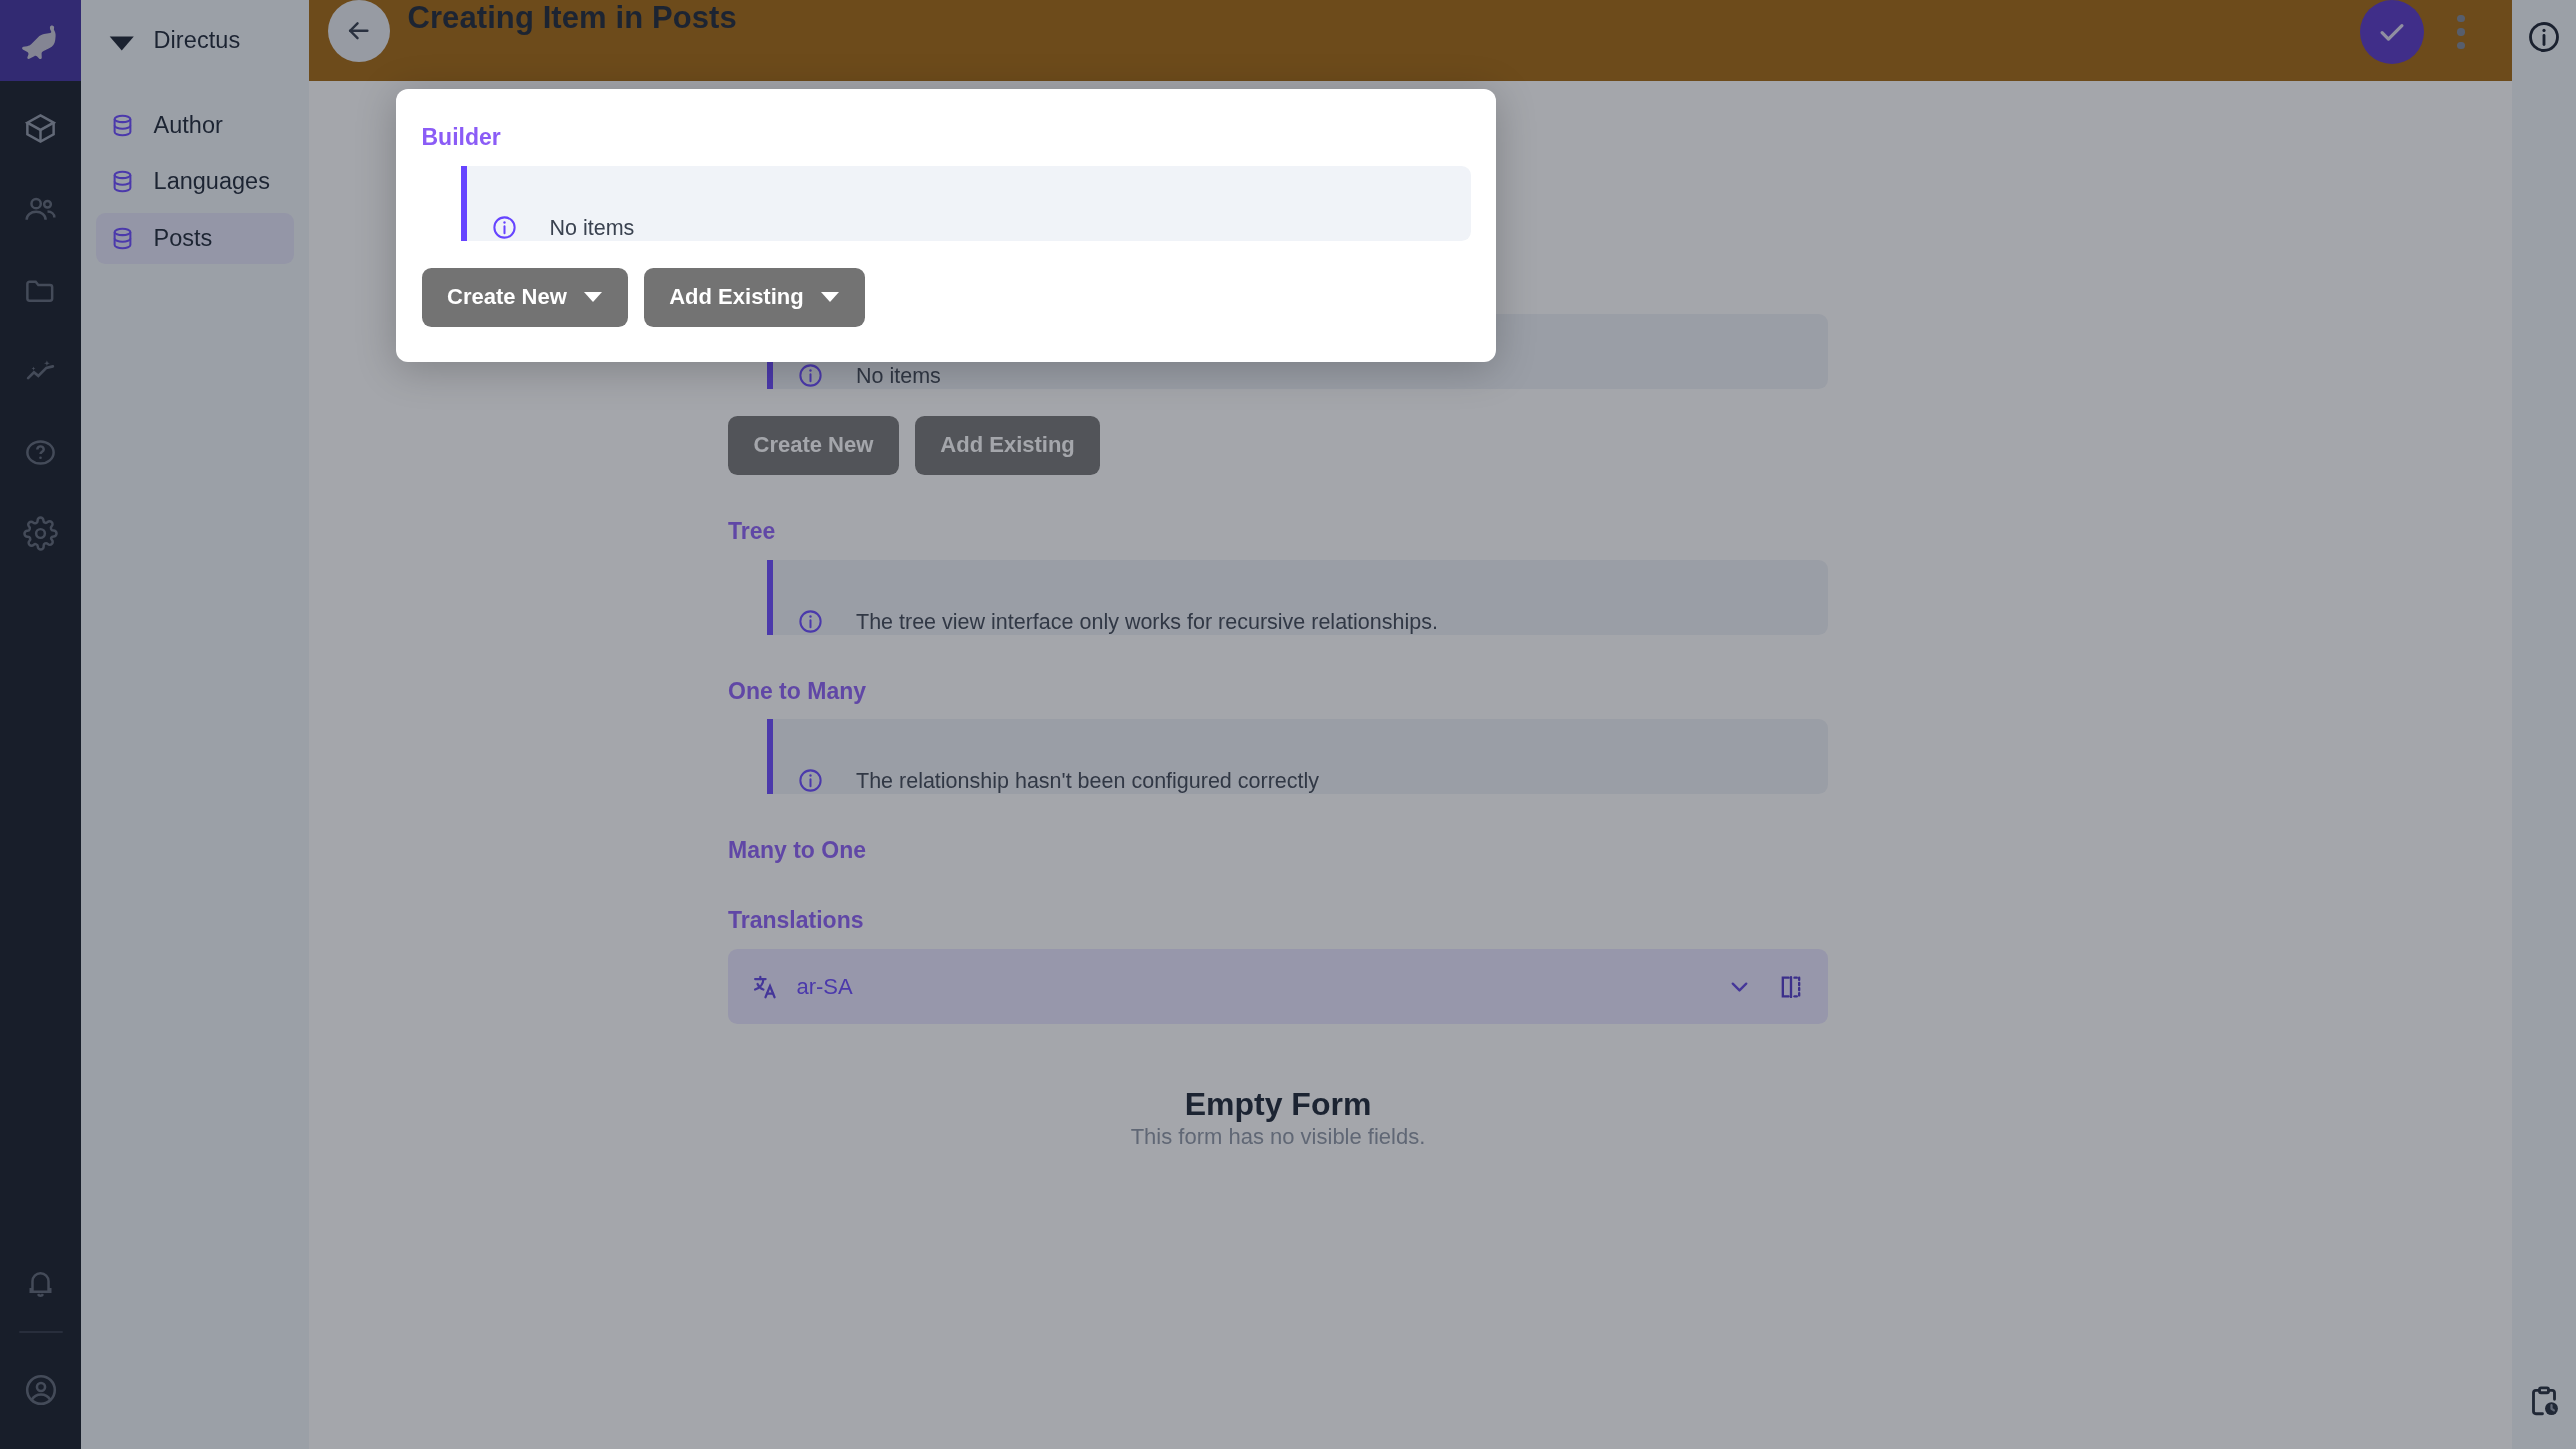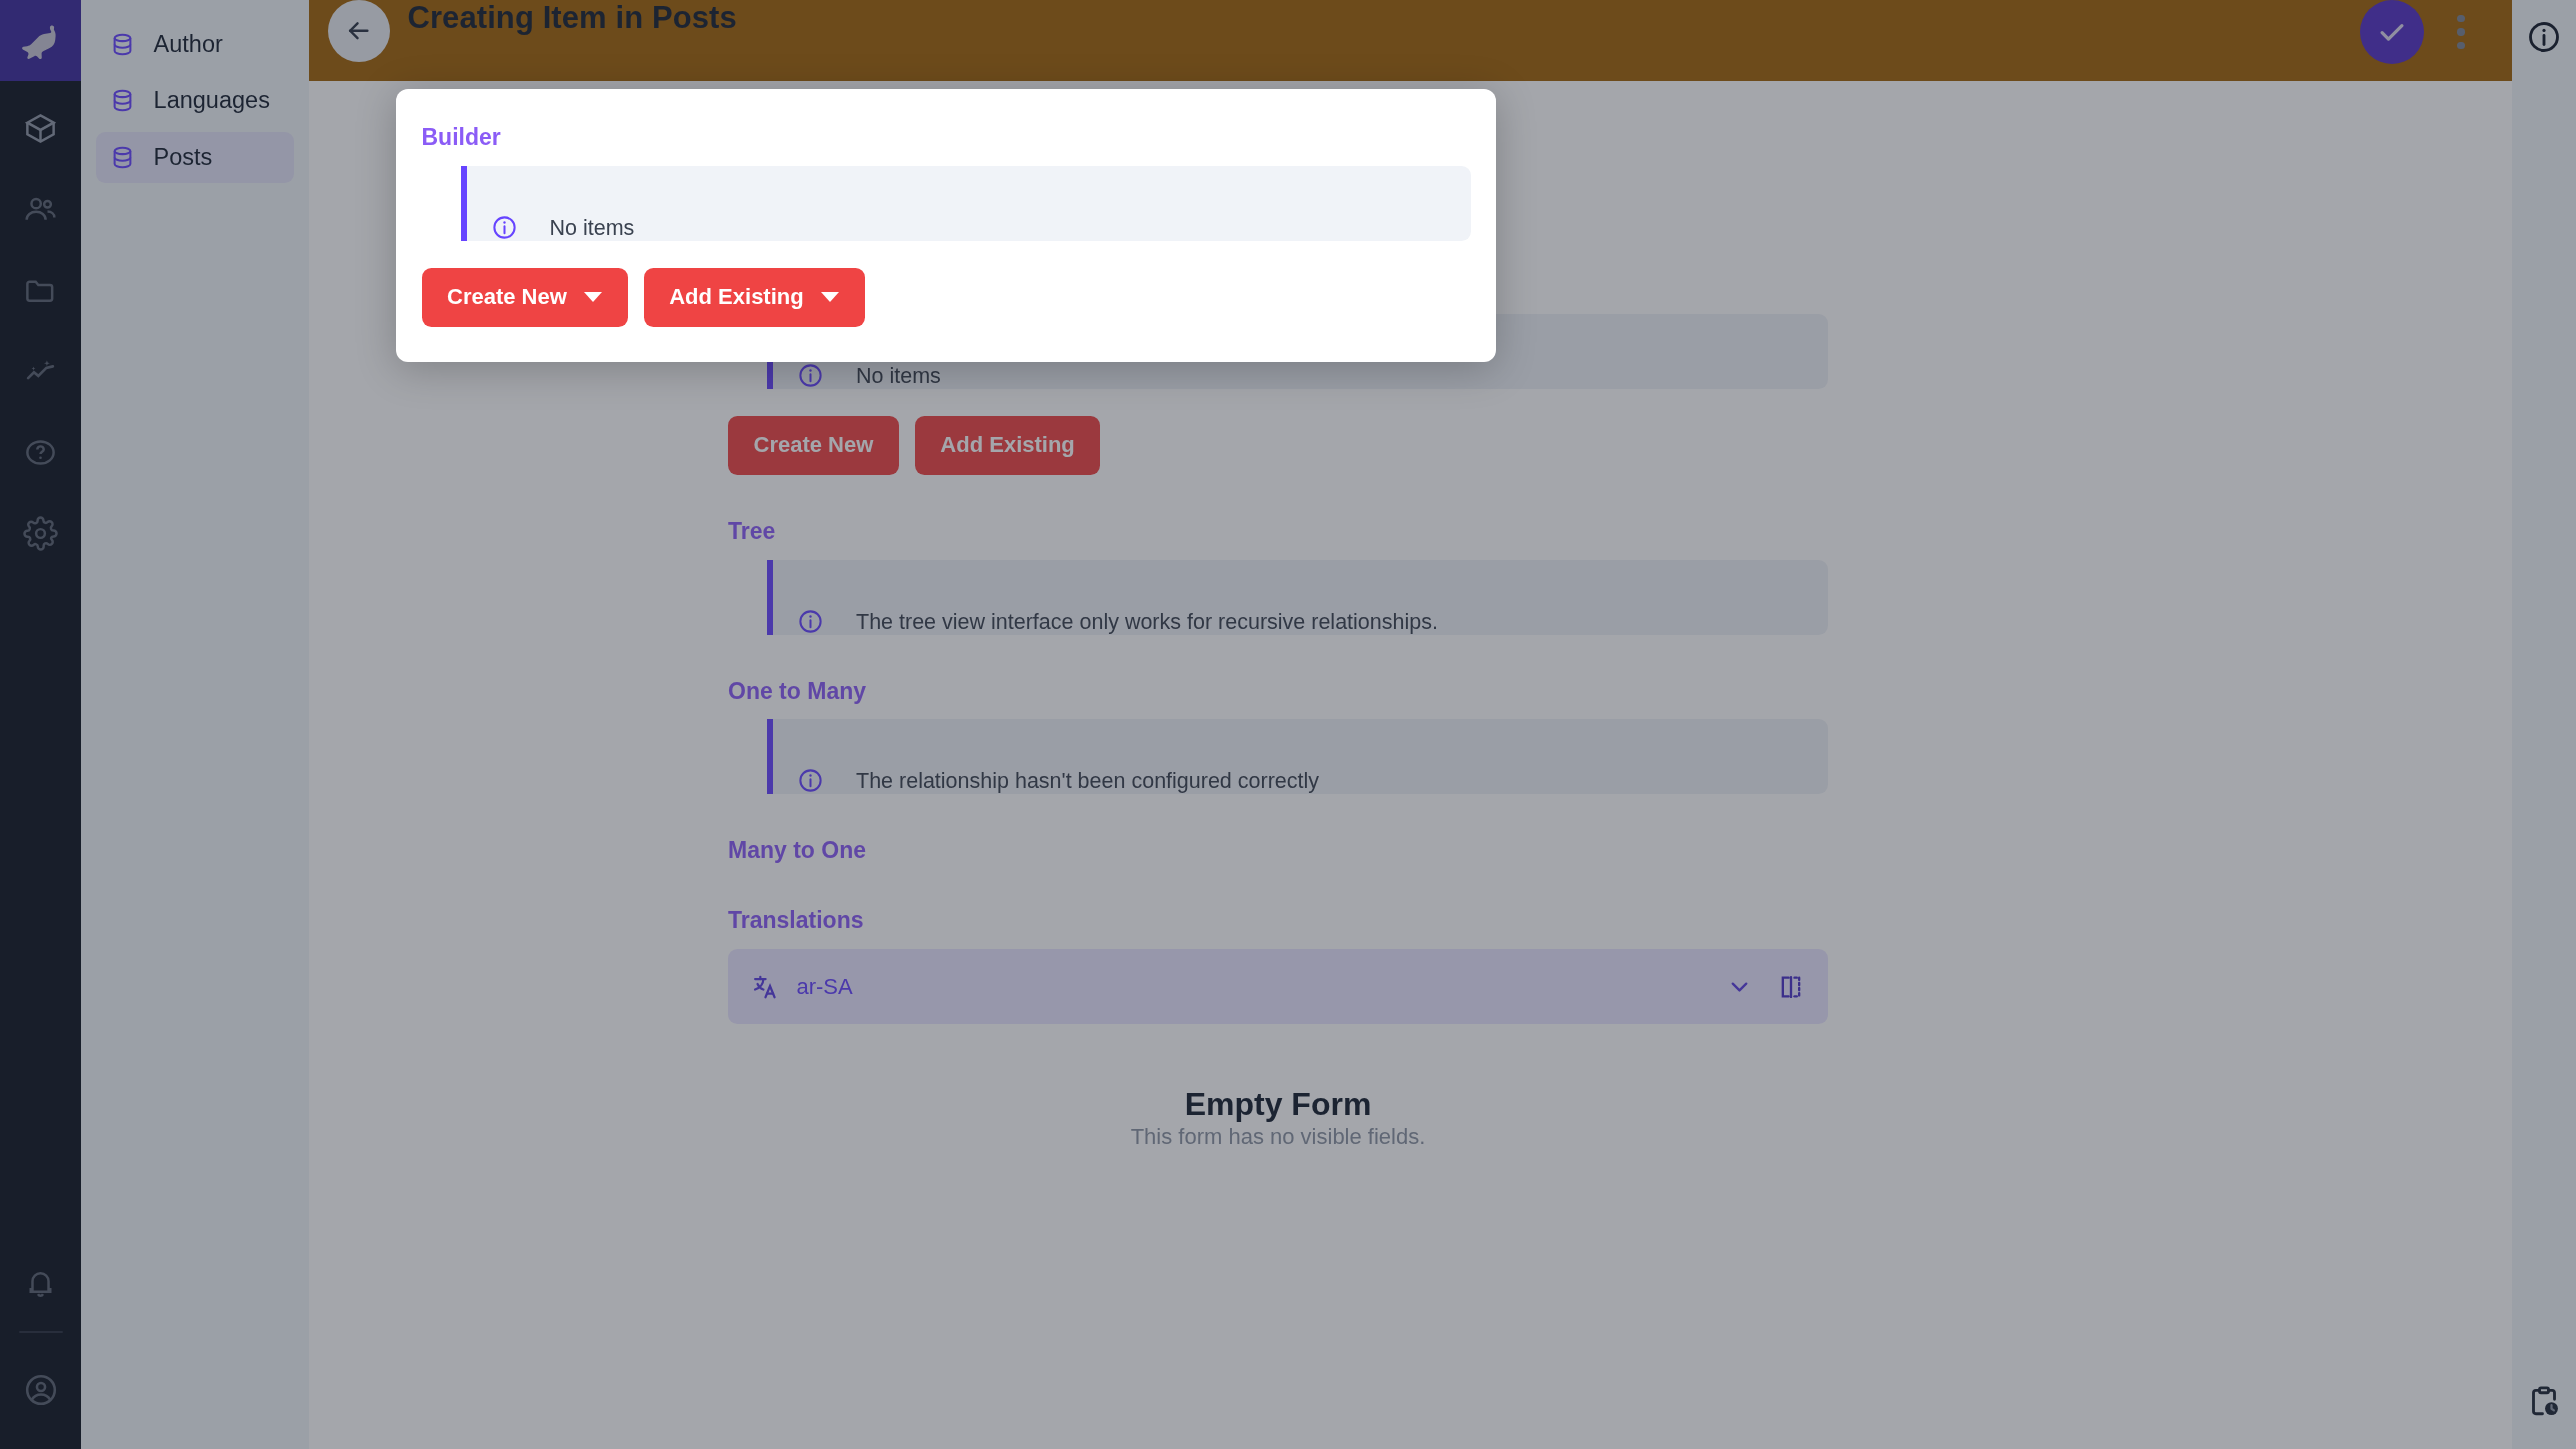--- a/index.html
+++ b/index.html
@@ -117,21 +117,21 @@
     background: #eef1f6;
     border-left: 6px solid #6644ff;
     border-radius: 0 9.4px 9.4px 0;
     min-height: 75px;
     display: flex; align-items: flex-end;
     padding: 0 24px; gap: 32px; margin-left: 39px;
   }
   .notice-text { font-size: 21.5px; color: #3a4250; }
   .btn-row { display: flex; gap: 16px; margin-top: 27px; }
   .btn-primary {
-    background: #ef4444; color: #ffffff;
+    background: #737373; color: #ffffff;
     border: none; border-radius: 9.4px;
     height: 59px; padding: 0 25.5px;
     font-family: inherit; font-size: 22px; font-weight: 700;
     display: inline-flex; align-items: center; gap: 17.4px;
     cursor: pointer;
   }
   .caret-down {
     width: 0; height: 0;
     border-left: 9.4px solid transparent;
     border-right: 9.4px solid transparent;
@@ -260,20 +260,26 @@
       <div class="module-icon bottom-pad" style="margin-bottom:19px;">
         <svg width="36" height="36" viewBox="0 0 24 24" fill="none" stroke="#5a6372" stroke-width="1.7">
           <circle cx="12" cy="12" r="9.2"></circle>
           <circle cx="12" cy="10" r="2.7"></circle>
           <path d="M5.8 18.6a7.2 7.2 0 0112.4 0"></path>
         </svg>
       </div>
     </div>
 
     <div class="nav-sidebar">
+      <div class="nav-header">
+        <svg width="29.5" height="29.5" viewBox="0 0 24 24" fill="#141c2b">
+          <path d="M2.2 8.5h19.6L12 20z"></path>
+        </svg>
+        <span class="nav-project-title">Directus</span>
+      </div>
 
       <div class="nav-list">
         <div class="nav-item">
           <svg width="27" height="27" viewBox="0 0 24 24" fill="none" stroke="#6644ff" stroke-width="1.8">
             <ellipse cx="12" cy="6.2" rx="7" ry="2.8"></ellipse>
             <path d="M5 6.2v11.6c0 1.55 3.13 2.8 7 2.8s7-1.25 7-2.8V6.2"></path>
             <path d="M5 12c0 1.55 3.13 2.8 7 2.8s7-1.25 7-2.8"></path>
           </svg>
           <span class="nav-item-label">Author</span>
         </div>

